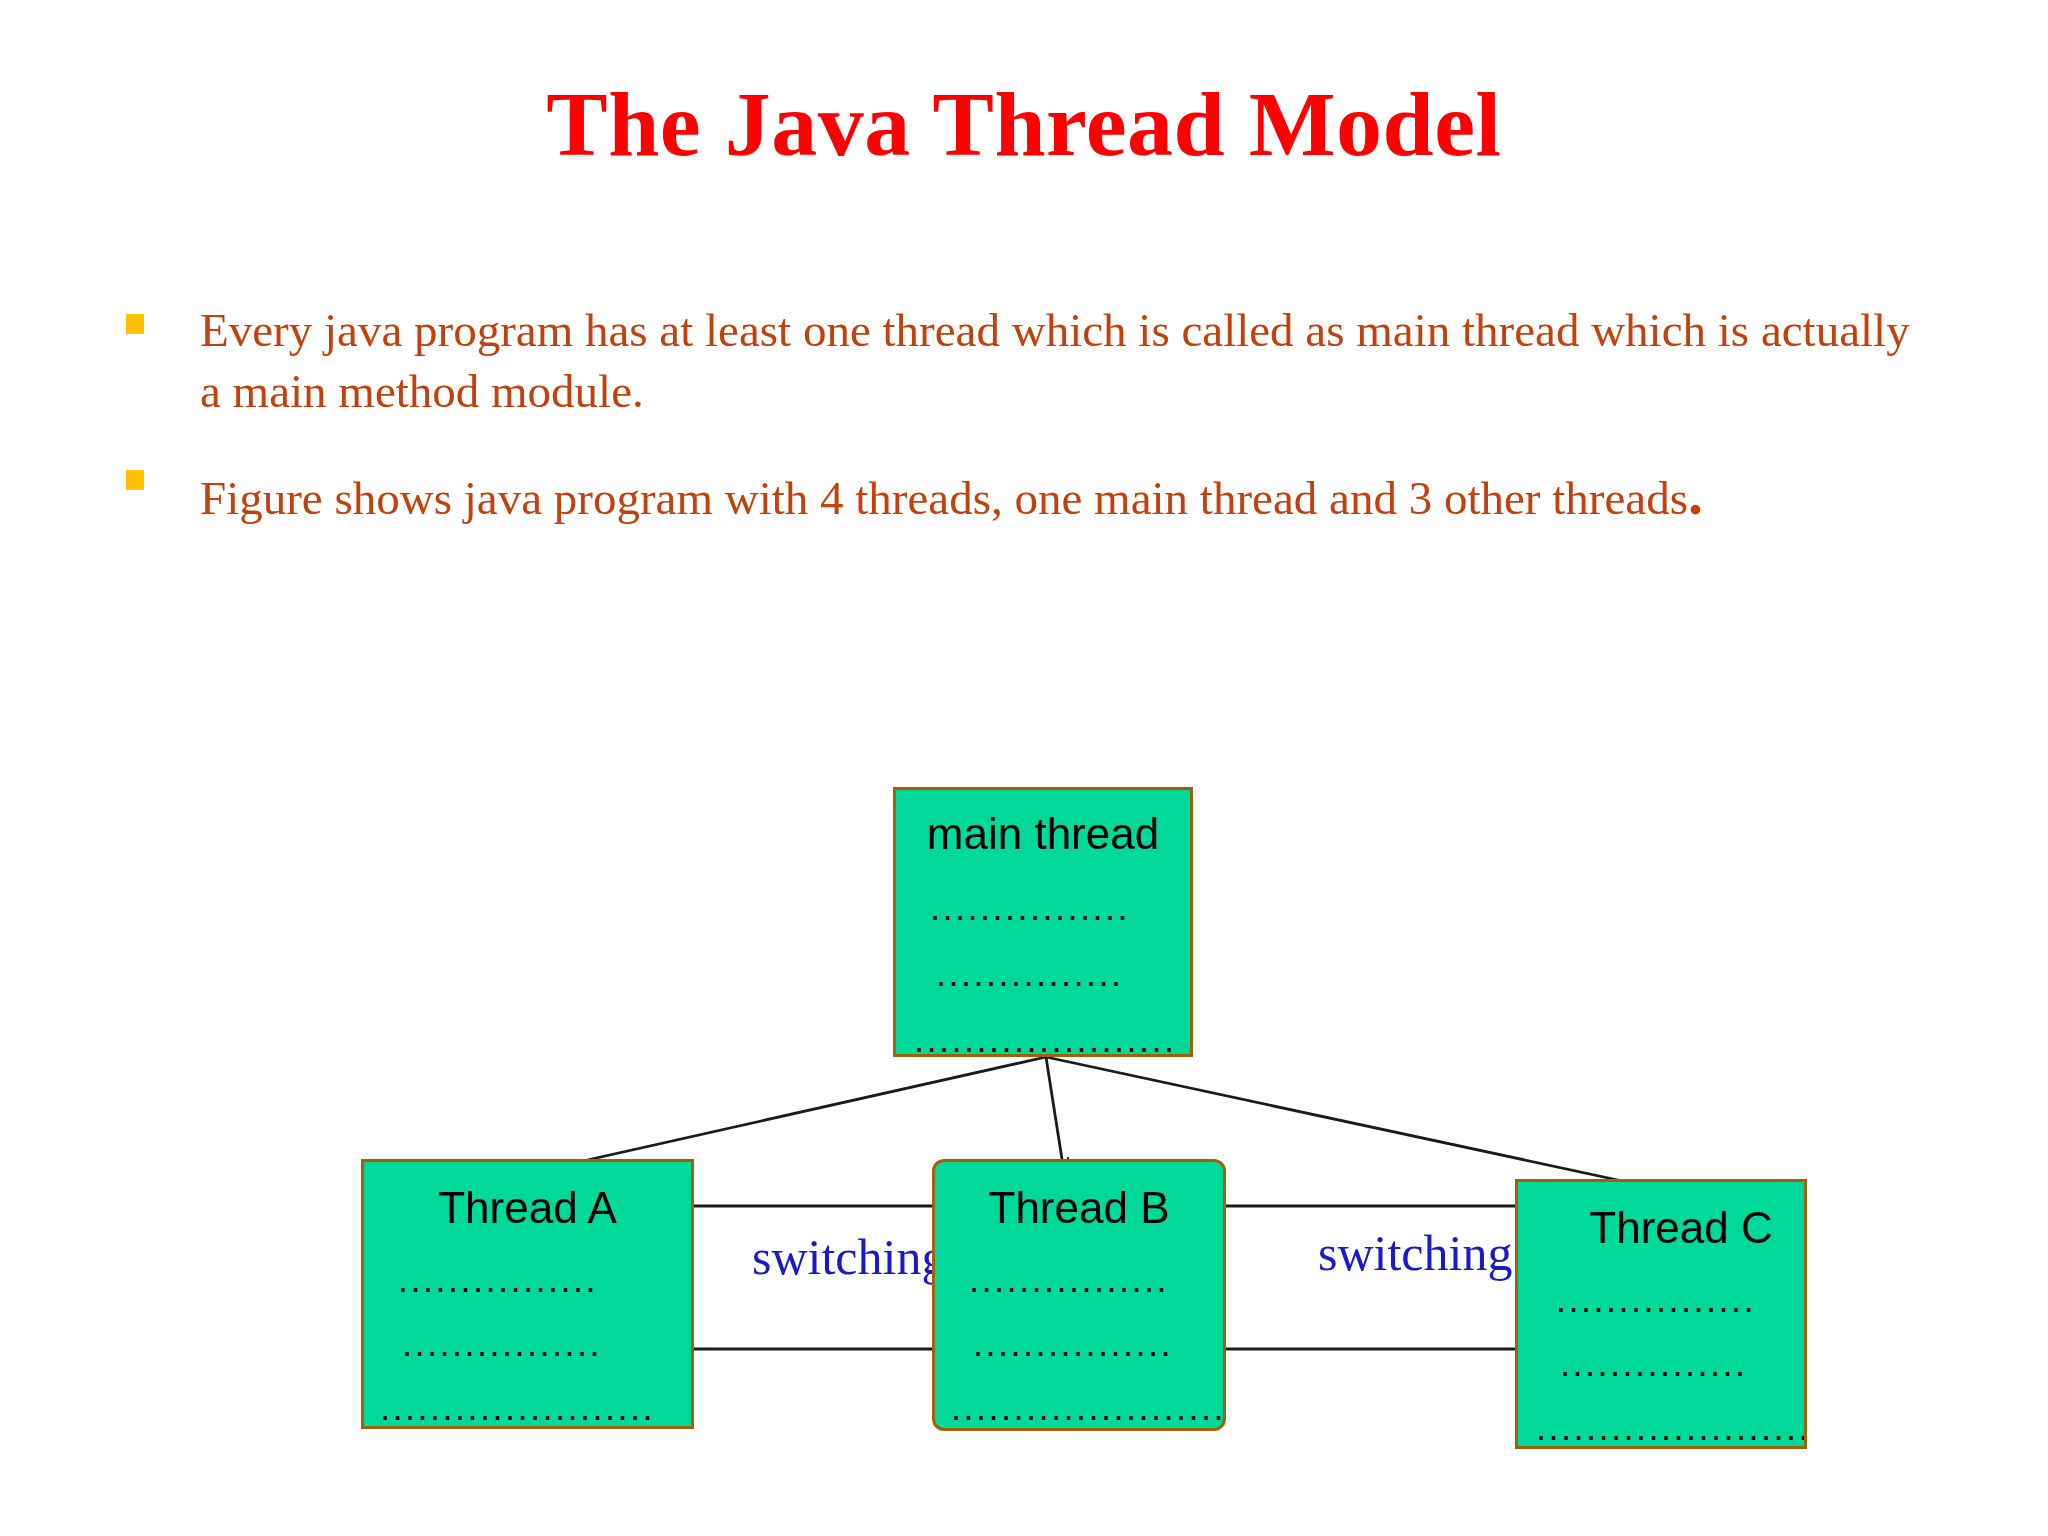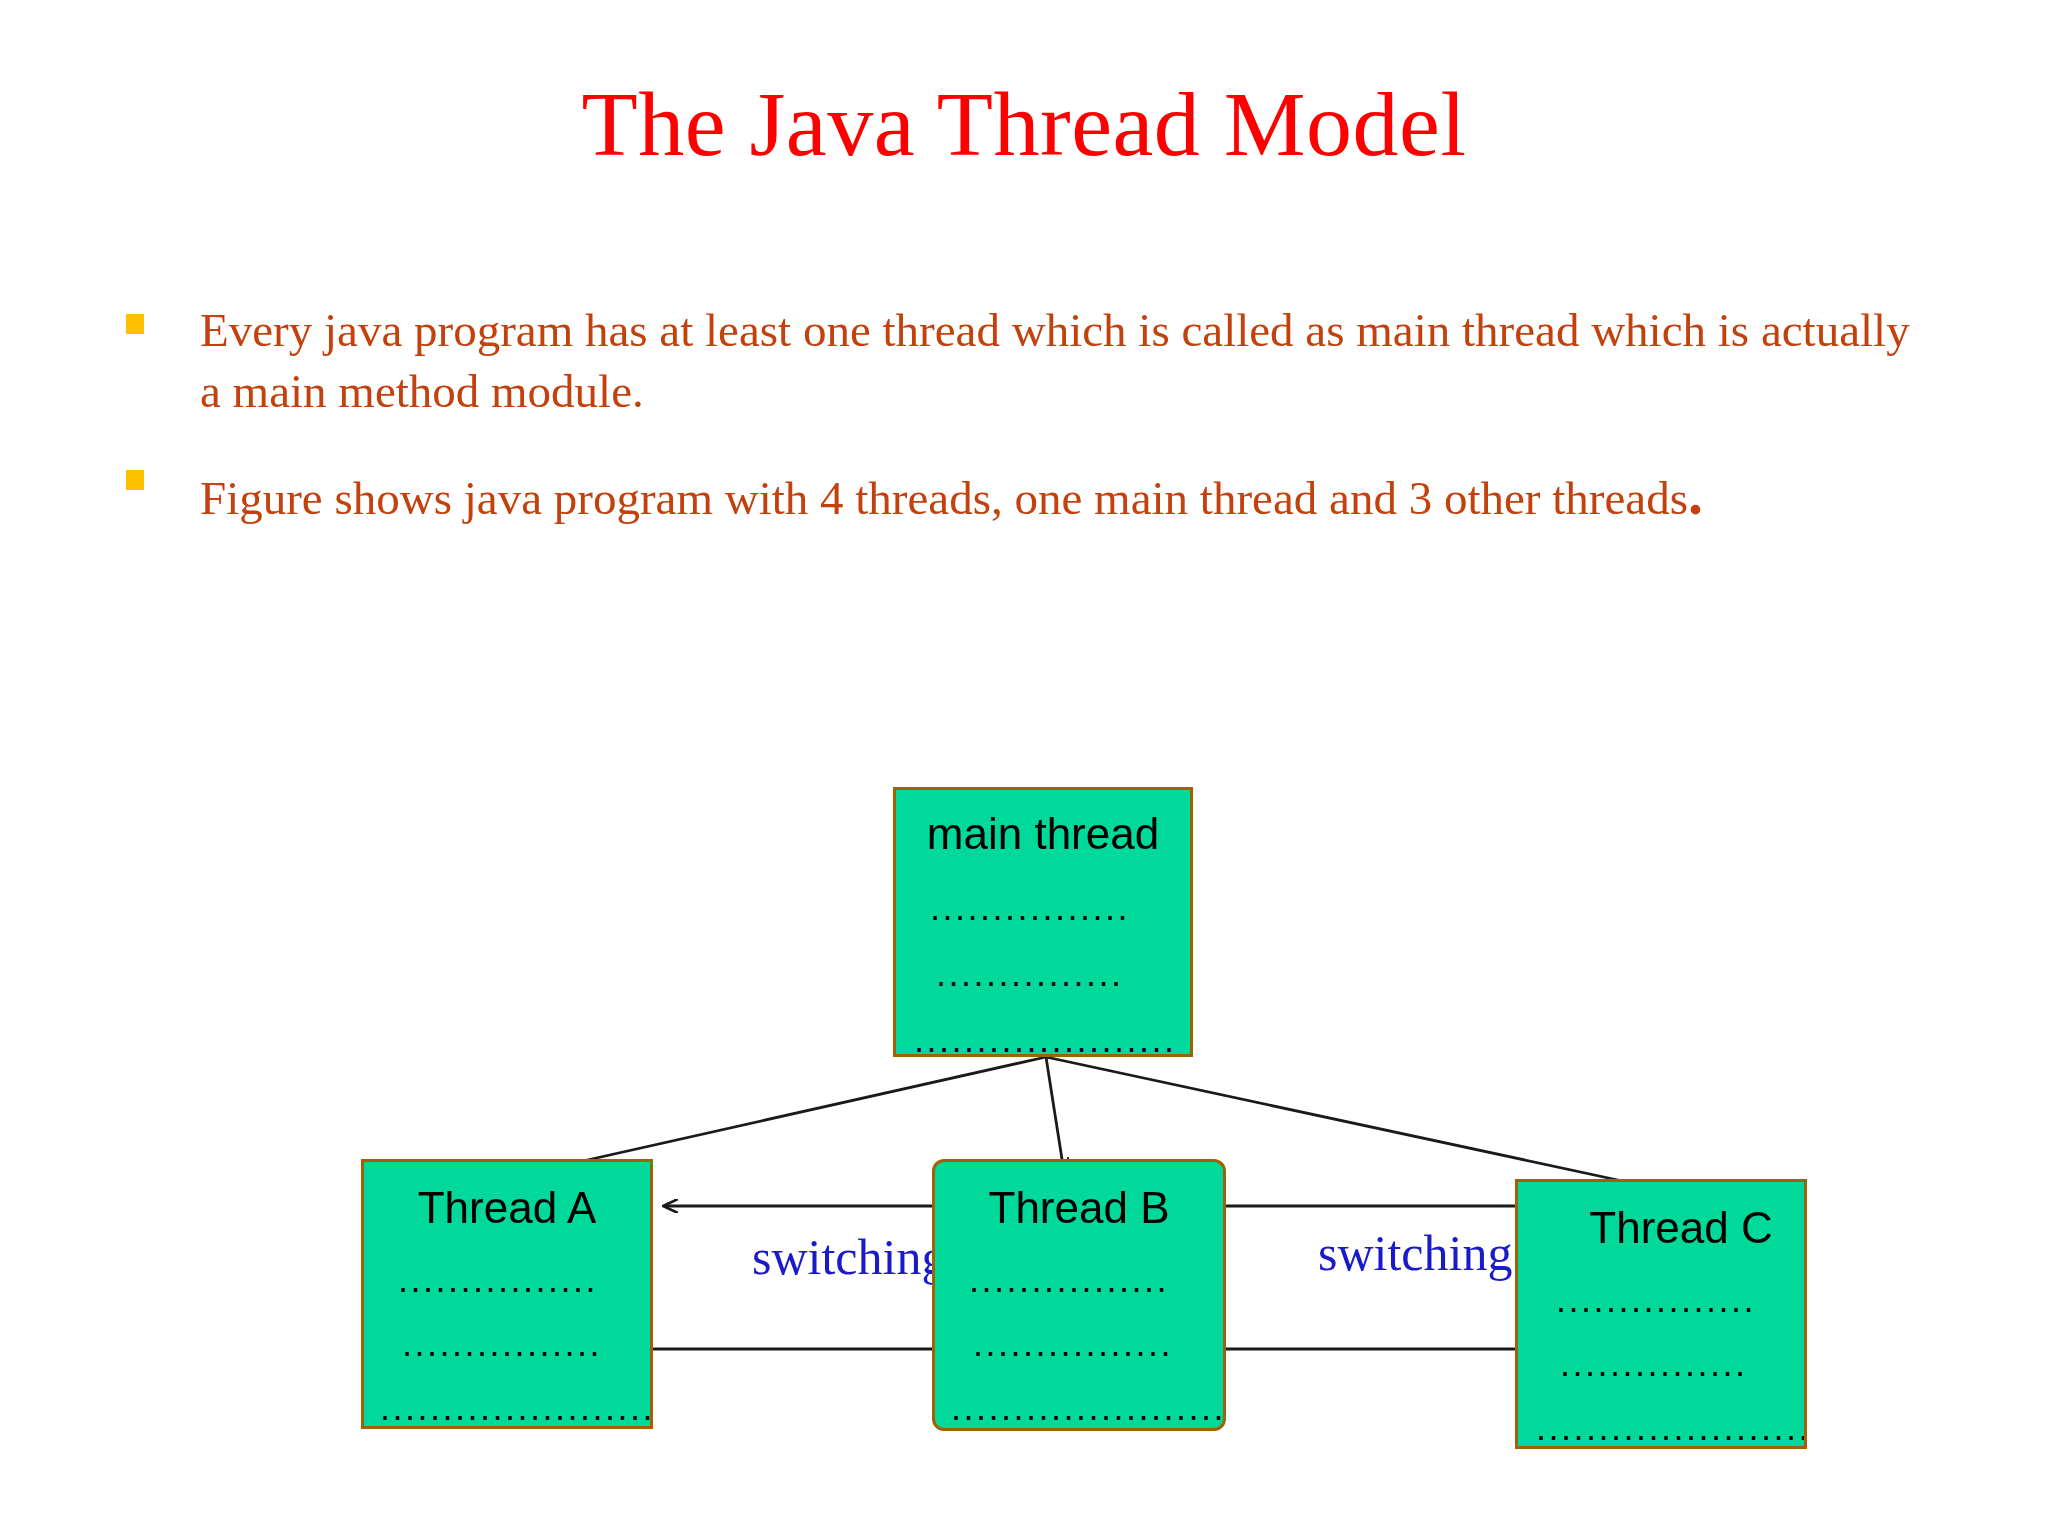--- a/index.html
+++ b/index.html
@@ -17,21 +17,21 @@
 
   
   #slide-title {
     position: absolute;
     left: 0;
     top: 78px;
     width: 2048px;
     text-align: center;
     color: #FF0000;
     font-family: "Liberation Serif", "DejaVu Serif", serif;
-    font-weight: normal;
+    font-weight: bold;
     font-size: 92px;
     line-height: 1.0;
     letter-spacing: 0.5px;
     white-space: nowrap;
   }
 
   
   #bullets {
     position: absolute;
     left: 126px;
@@ -134,21 +134,21 @@
   #box-main-thread {
     left: 893px; top: 787px; width: 300px; height: 270px;
   }
   #box-main-thread .thread-box-title { margin-top: 22px; }
   #box-main-thread .dots-line.d1 { margin-top: 34px; margin-left: 34px; }
   #box-main-thread .dots-line.d2 { margin-top: 30px; margin-left: 40px; }
   #box-main-thread .dots-line.d3 { margin-top: 30px; margin-left: 18px; }
 
   
   #box-thread-a {
-    left: 361px; top: 1159px; width: 292px; height: 270px;
+    left: 361px; top: 1159px; width: 333px; height: 270px;
   }
   #box-thread-a .thread-box-title { margin-top: 24px; }
   #box-thread-a .dots-line.d1 { margin-top: 32px; margin-left: 34px; }
   #box-thread-a .dots-line.d2 { margin-top: 28px; margin-left: 38px; }
   #box-thread-a .dots-line.d3 { margin-top: 28px; margin-left: 16px; }
 
   
   #box-thread-b {
     left: 932px; top: 1159px; width: 294px; height: 272px; border-radius: 12px;
   }

